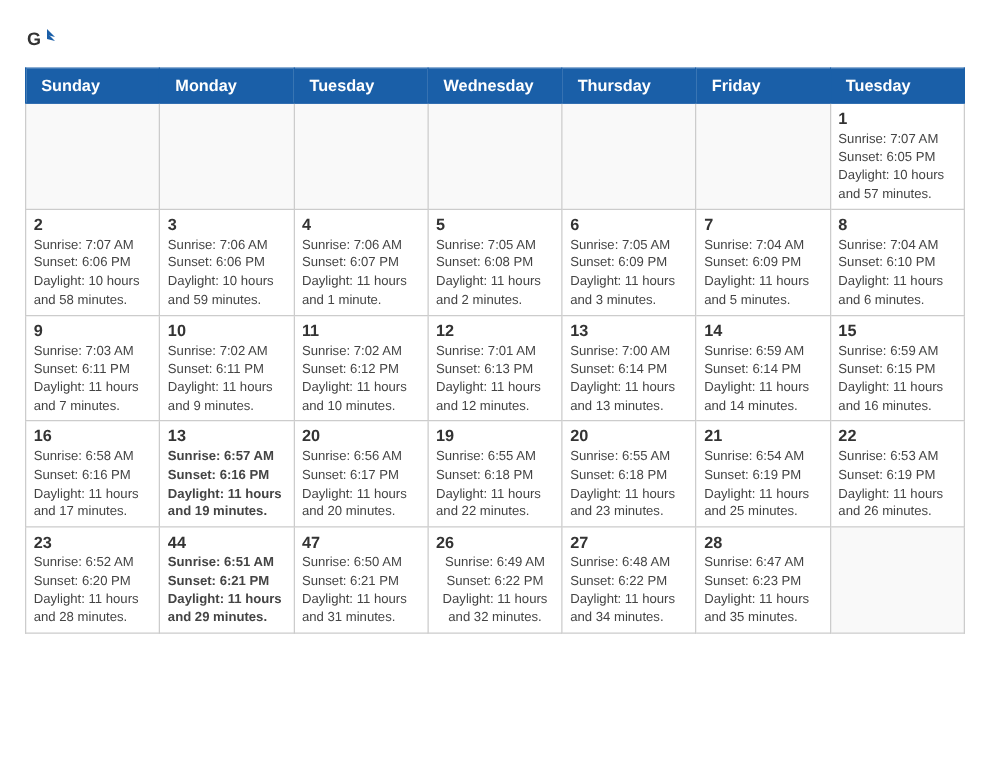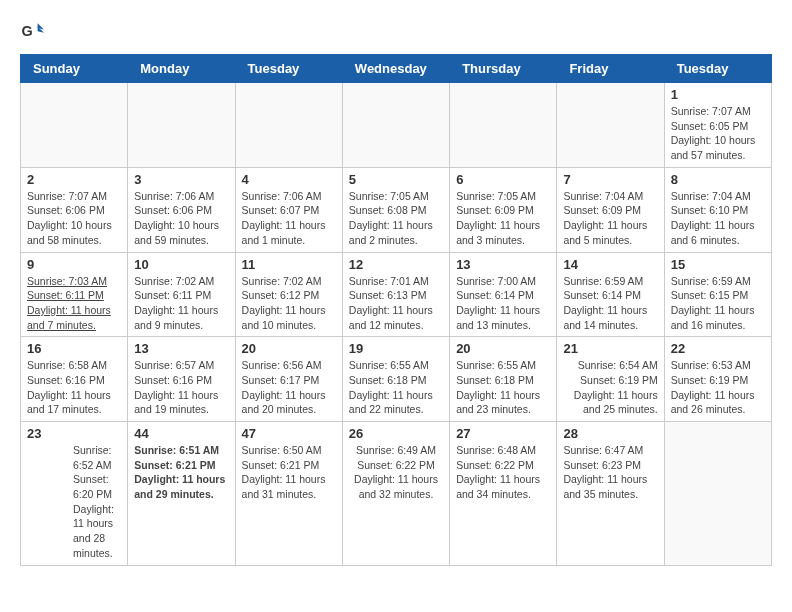--- a/index.html
+++ b/index.html
@@ -175,21 +175,21 @@
           <span class="day-number">8</span>
           <div class="day-info" style="white-space: pre-line;">Sunrise: 7:04 AM
 Sunset: 6:10 PM
 Daylight: 11 hours
 and 6 minutes.</div>
         </td>
       </tr>
       <tr>
         <td>
           <span class="day-number">9</span>
-          <div class="day-info" style="white-space: pre-line; text-decoration: underline;">Sunrise: 7:03 AM
+          <div class="day-info" style="white-space: pre-line;">Sunrise: 7:03 AM
 Sunset: 6:11 PM
 Daylight: 11 hours
 and 7 minutes.</div>
         </td>
         <td>
           <span class="day-number">10</span>
           <div class="day-info" style="white-space: pre-line;">Sunrise: 7:02 AM
 Sunset: 6:11 PM
 Daylight: 11 hours
 and 9 minutes.</div>
@@ -233,21 +233,21 @@
       <tr>
         <td>
           <span class="day-number">16</span>
           <div class="day-info" style="white-space: pre-line;">Sunrise: 6:58 AM
 Sunset: 6:16 PM
 Daylight: 11 hours
 and 17 minutes.</div>
         </td>
         <td>
           <span class="day-number">13</span>
-          <div class="day-info" style="white-space: pre-line;">Sunrise: 6:57 AM
+          <div class="day-info" style="white-space: pre-line; font-weight: bold;">Sunrise: 6:57 AM
 Sunset: 6:16 PM
 Daylight: 11 hours
 and 19 minutes.</div>
         </td>
         <td>
           <span class="day-number">20</span>
           <div class="day-info" style="white-space: pre-line;">Sunrise: 6:56 AM
 Sunset: 6:17 PM
 Daylight: 11 hours
 and 20 minutes.</div>
@@ -261,37 +261,37 @@
         </td>
         <td>
           <span class="day-number">20</span>
           <div class="day-info" style="white-space: pre-line;">Sunrise: 6:55 AM
 Sunset: 6:18 PM
 Daylight: 11 hours
 and 23 minutes.</div>
         </td>
         <td>
           <span class="day-number">21</span>
-          <div class="day-info" style="white-space: pre-line; text-align: right;">Sunrise: 6:54 AM
+          <div class="day-info" style="white-space: pre-line;">Sunrise: 6:54 AM
 Sunset: 6:19 PM
 Daylight: 11 hours
 and 25 minutes.</div>
         </td>
         <td>
           <span class="day-number">22</span>
           <div class="day-info" style="white-space: pre-line;">Sunrise: 6:53 AM
 Sunset: 6:19 PM
 Daylight: 11 hours
 and 26 minutes.</div>
         </td>
       </tr>
       <tr>
         <td>
           <span class="day-number">23</span>
-          <div class="day-info" style="white-space: pre-line; margin-left: 46px;">Sunrise: 6:52 AM
+          <div class="day-info" style="white-space: pre-line;">Sunrise: 6:52 AM
 Sunset: 6:20 PM
 Daylight: 11 hours
 and 28 minutes.</div>
         </td>
         <td>
           <span class="day-number">44</span>
           <div class="day-info" style="white-space: pre-line; font-weight: bold;">Sunrise: 6:51 AM
 Sunset: 6:21 PM
 Daylight: 11 hours
 and 29 minutes.</div>

